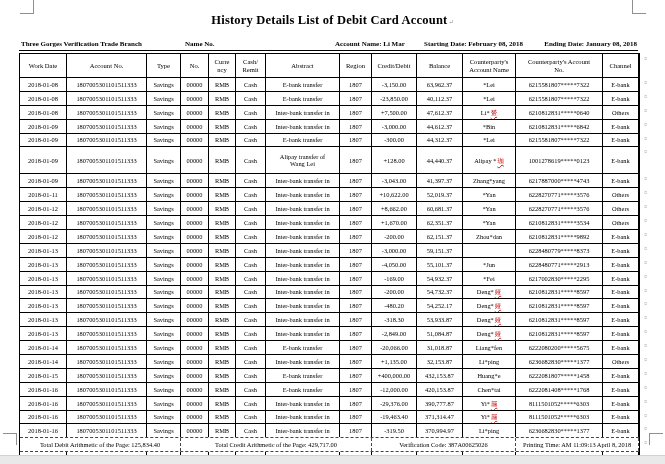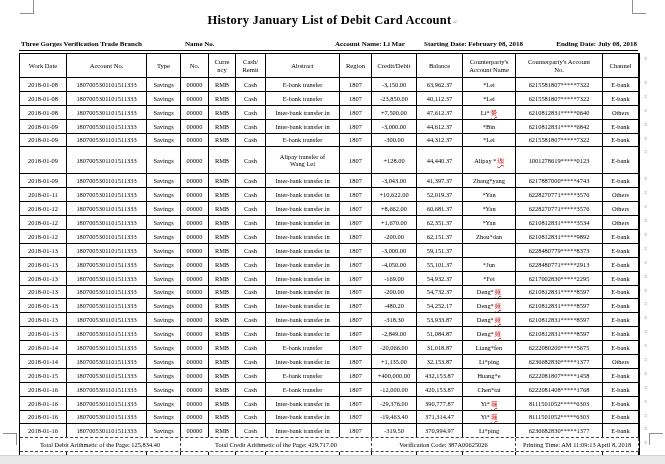--- a/index.html
+++ b/index.html
@@ -42,28 +42,28 @@
   .strip{position:absolute;left:0;top:455px;width:665px;height:9px;background:#e9e9e9;border-top:1px solid #d2d2d2;}
 </style>
 </head>
 <body>
 
 <div class="corner tl"></div>
 <div class="corner tr"></div>
 <div class="corner bl"></div>
 <div class="corner br"></div>
 
-<div class="title"><span>History January List of Debit Card Account</span><span class="pmark">↵</span></div>
+<div class="title"><span>History Details List of Debit Card Account</span><span class="pmark">↵</span></div>
 
 <div class="info">
   <span class="i-branch">Three Gorges Verification Trade Branch</span>
   <span class="i-card">Name No.</span>
   <span class="i-account">Account Name: Li Mar</span>
   <span class="i-start">Starting Date: February 08, 2018</span>
-  <span class="i-end">Ending Date: July 08, 2018</span>
+  <span class="i-end">Ending Date: January 08, 2018</span>
 </div>
 
 <div class="tbl">
   <div class="row header" id="hdr">
       <div class="cell" style="width: 47px;">Work Date</div>
       <div class="cell" style="width: 80px;">Account No.</div>
       <div class="cell" style="width: 34px;">Type</div>
       <div class="cell" style="width: 28px;">No.</div>
       <div class="cell" style="width: 27px;">Curre
 ncy</div>

